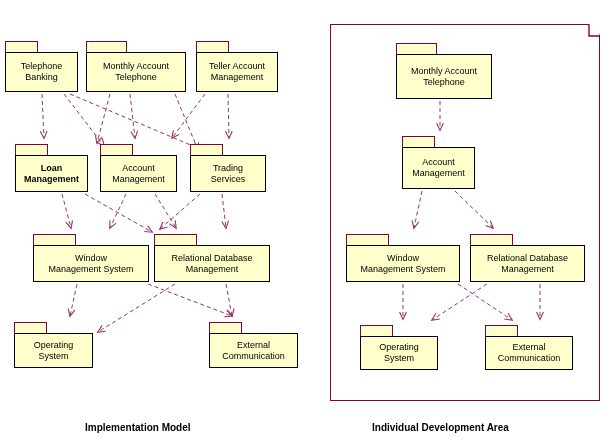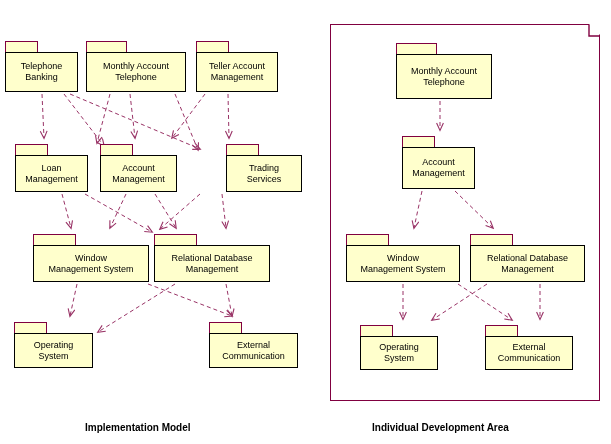--- a/index.html
+++ b/index.html
@@ -91,35 +91,35 @@
 Telephone</div>
         </div>
       </div>
       <div class="pkg" style="left: 196px; top: 27px; width: 86px; height: 51px;">
         <div class="tab" style="width: 33px;"></div>
         <div class="body" style="top: 11px; width: 82px; height: 40px;">
           <div class="label">Teller Account
 Management</div>
         </div>
       </div>
-      <div class="pkg" style="left: 15px; top: 130px; width: 73px; height: 48px;">
+      <div class="pkg" style="left: 15px; top: 130px; width: 73px; height: 48px; font-weight: bold;">
         <div class="tab" style="width: 33px;"></div>
         <div class="body" style="top: 11px; width: 73px; height: 37px;">
           <div class="label">Loan
 Management</div>
         </div>
       </div>
       <div class="pkg" style="left: 100px; top: 130px; width: 77px; height: 48px;">
         <div class="tab" style="width: 33px;"></div>
         <div class="body" style="top: 11px; width: 77px; height: 37px;">
           <div class="label">Account
 Management</div>
         </div>
       </div>
-      <div class="pkg" style="left: 190px; top: 130px; width: 72px; height: 48px; margin-left: 36px;">
+      <div class="pkg" style="left: 190px; top: 130px; width: 72px; height: 48px;">
         <div class="tab" style="width: 33px;"></div>
         <div class="body" style="top: 11px; width: 76px; height: 37px;">
           <div class="label">Trading
 Services</div>
         </div>
       </div>
       <div class="pkg" style="left: 33px; top: 220px; width: 116px; height: 48px;">
         <div class="tab" style="width: 43px;"></div>
         <div class="body" style="top: 11px; width: 116px; height: 37px;">
           <div class="label">Window

